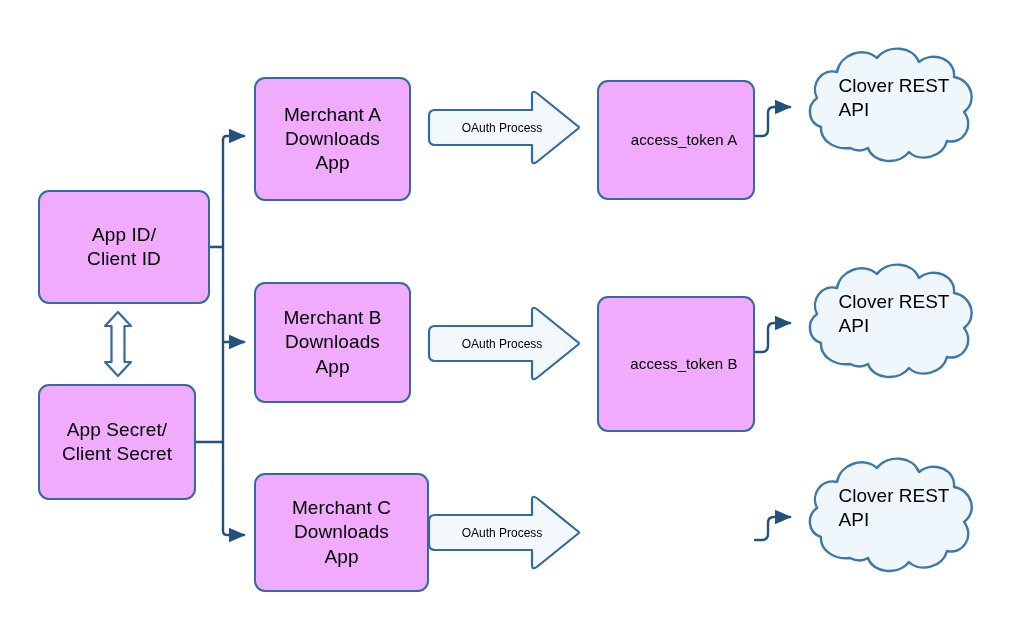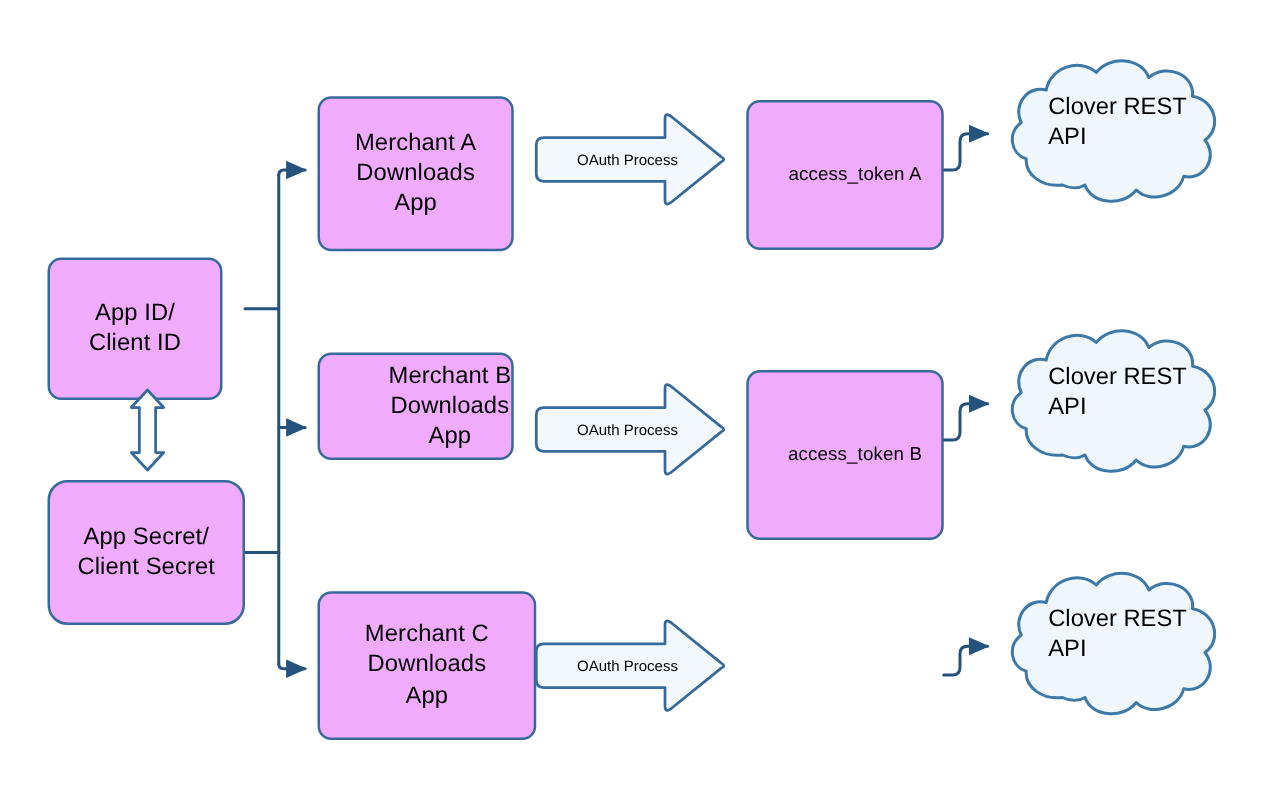--- a/index.html
+++ b/index.html
@@ -110,26 +110,26 @@
       <path d="M 223 531 Q 223 535 227 535 L 244 535" marker-end="url(#arrowhead)"></path>
     </g>
 
     <g fill="none" stroke="#23527c" stroke-width="2.4" stroke-linecap="round" stroke-linejoin="round">
       <path d="M 755 136 L 762 136 Q 768 136 768 130 L 768 113 Q 768 107 774 107 L 790 107" marker-end="url(#arrowhead)"></path>
       <path d="M 755 352 L 762 352 Q 768 352 768 346 L 768 329 Q 768 323 774 323 L 790 323" marker-end="url(#arrowhead)"></path>
       <path d="M 755 540 L 762 540 Q 768 540 768 534 L 768 523 Q 768 517 774 517 L 790 517" marker-end="url(#arrowhead)"></path>
     </g>
   </svg>
 
-  <div class="node rbox cred-box" style="left:38px; top:190px; width:140px; height:114px;margin-top:16px;">
+  <div class="node rbox cred-box" style="left:38px; top:190px; width:172px; height:114px;">
     <span class="label">App ID/
 Client ID</span>
   </div>
 
-  <div class="node rbox cred-box" style="left:38px; top:384px; width:158px; height:116px;border-radius:16px;">
+  <div class="node rbox cred-box" style="left:38px; top:384px; width:158px; height:116px;">
     <span class="label">App Secret/
 Client Secret</span>
   </div>
 
   <svg class="shape-svg" style="left:100px; top:310px;" width="36" height="68" viewBox="0 0 36 68">
     <path d="M 18 2
              L 31 16 L 24.5 16
              L 24.5 52 L 31 52
              L 18 66
              L 5 52 L 11.5 52
@@ -171,21 +171,21 @@
              C 169 82 157 101 141 97
              C 137 113 114 119 103 108
              C 92 122 67 119 62 104
              C 57 107 50 107 44 104 Z" fill="#eff6fc" stroke="#3c78a8" stroke-width="2.4" stroke-linejoin="round"></path>
   </svg>
   <div class="cloud-label" style="left:816px; top:62px; width:156px; height:72px;">
     <span>Clover REST
 API</span>
   </div>
 
-  <div class="node rbox merchant-box" style="left:254px; top:282px; width:157px; height:86px;justify-content:flex-end;">
+  <div class="node rbox merchant-box" style="left:254px; top:282px; width:157px; height:121px;">
     <span class="label">Merchant B
 Downloads
 App</span>
   </div>
 
   <svg class="shape-svg" style="left:427px; top:305px;" width="154" height="77" viewBox="0 0 154 77">
     <path d="M 8 21
              Q 2 21 2 27
              L 2 50 Q 2 56 8 56
              L 105 56 L 105 71 Q 105 77 111 72

